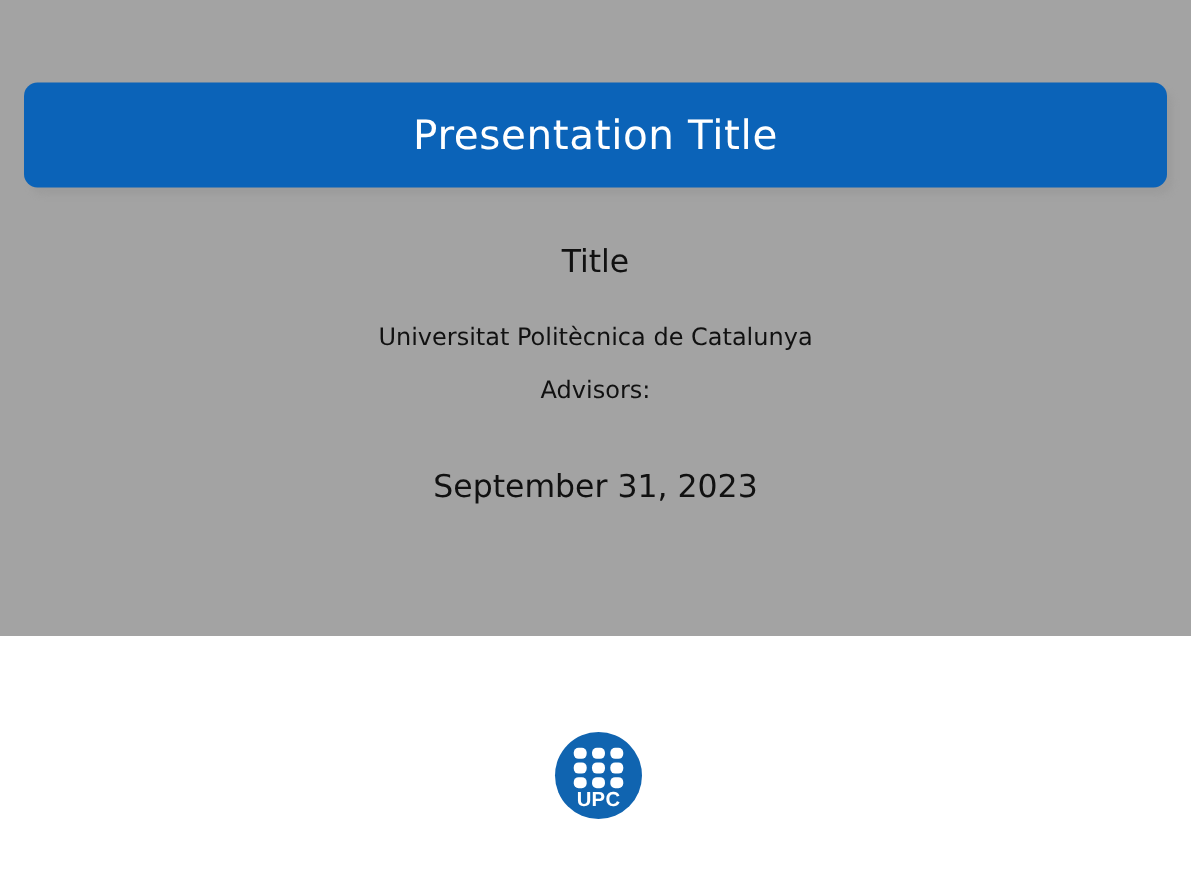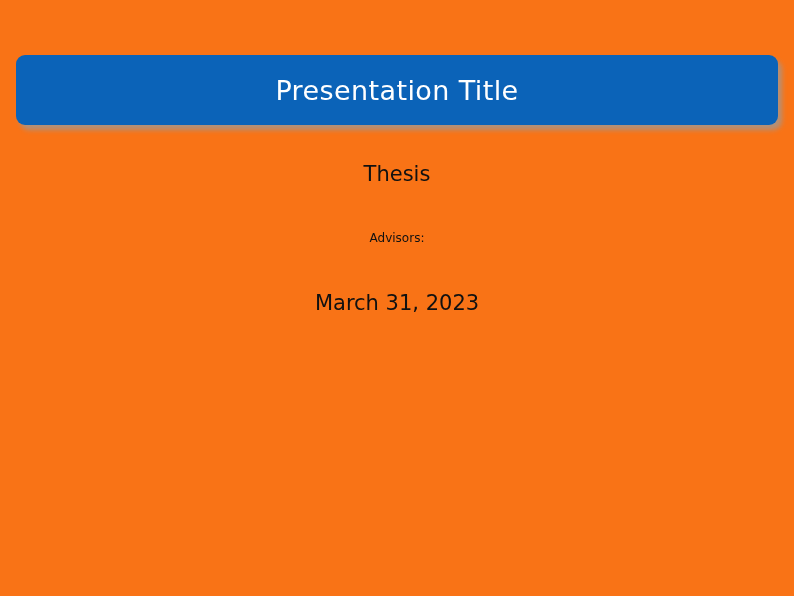--- a/index.html
+++ b/index.html
@@ -10,22 +10,22 @@
     width: 794px;
     height: 596px;
     background: #ffffff;
     font-family: "DejaVu Sans", sans-serif;
     overflow: hidden;
   }
 
   .slide {
     position: relative;
     width: 794px;
-    height: 596px;
-    background: #f97316;
+    height: 424px;
+    background: #a3a3a3;
   }
 
   
   .titlebar-wrap {
     position: absolute;
     left: 16px;
     top: 55px;
     width: 762px;
     height: 70px;
   }
@@ -81,21 +81,21 @@
   .spacer-a { height: 26px; }
 
   .affil-line {
     font-size: 16px;
     line-height: 21px;
   }
 
   .spacer-b { height: 14px; }
 
   .advisor-line {
-    font-size: 12px;
+    font-size: 16px;
     line-height: 21px;
   }
 
   .spacer-c { height: 40px; }
 
   .event-line {
     font-size: 21px;
     line-height: 29px;
   }
 
@@ -117,36 +117,54 @@
   <div class="titlebar-wrap">
     <div class="titlebar-shadow"></div>
     <div class="titlebar">
       <span class="title-text">Presentation Title</span>
     </div>
   </div>
 
   <div class="body-stack">
 
     <div class="block">
-      <div class="author-line">Thesis</div>
+      <div class="author-line">Title</div>
     </div>
 
     <div class="spacer-a"></div>
 
     <div class="block">
+      <div class="affil-line">Universitat Politècnica de Catalunya</div>
     </div>
 
     <div class="spacer-b"></div>
 
     <div class="block">
       <div class="advisor-line">Advisors:</div>
     </div>
 
     <div class="spacer-c"></div>
 
     <div class="block">
-      <div class="event-line">March 31, 2023</div>
+      <div class="event-line">September 31, 2023</div>
     </div>
 
   </div>
 
+  <div class="logo-wrap">
+    <svg class="logo-svg" width="60" height="60" viewBox="0 0 60 60">
+      <circle cx="30" cy="30" r="29" fill="#1064b0"></circle>
+      <g fill="#ffffff">
+        <rect x="13.5" y="11.5" width="8.6" height="7.4" rx="3.2" ry="3.2"></rect>
+        <rect x="25.7" y="11.5" width="8.6" height="7.4" rx="3.2" ry="3.2"></rect>
+        <rect x="37.9" y="11.5" width="8.6" height="7.4" rx="3.2" ry="3.2"></rect>
+        <rect x="13.5" y="21.3" width="8.6" height="7.4" rx="3.2" ry="3.2"></rect>
+        <rect x="25.7" y="21.3" width="8.6" height="7.4" rx="3.2" ry="3.2"></rect>
+        <rect x="37.9" y="21.3" width="8.6" height="7.4" rx="3.2" ry="3.2"></rect>
+        <rect x="13.5" y="31.1" width="8.6" height="7.4" rx="3.2" ry="3.2"></rect>
+        <rect x="25.7" y="31.1" width="8.6" height="7.4" rx="3.2" ry="3.2"></rect>
+        <rect x="37.9" y="31.1" width="8.6" height="7.4" rx="3.2" ry="3.2"></rect>
+      </g>
+      <text id="upc-wordmark" x="30" y="50.5" fill="#ffffff" font-family="'Liberation Sans', sans-serif" font-size="13.5" font-weight="bold" text-anchor="middle" letter-spacing="0.2">UPC</text>
+    </svg>
+  </div>
 
 </div>
 
 </body></html>

